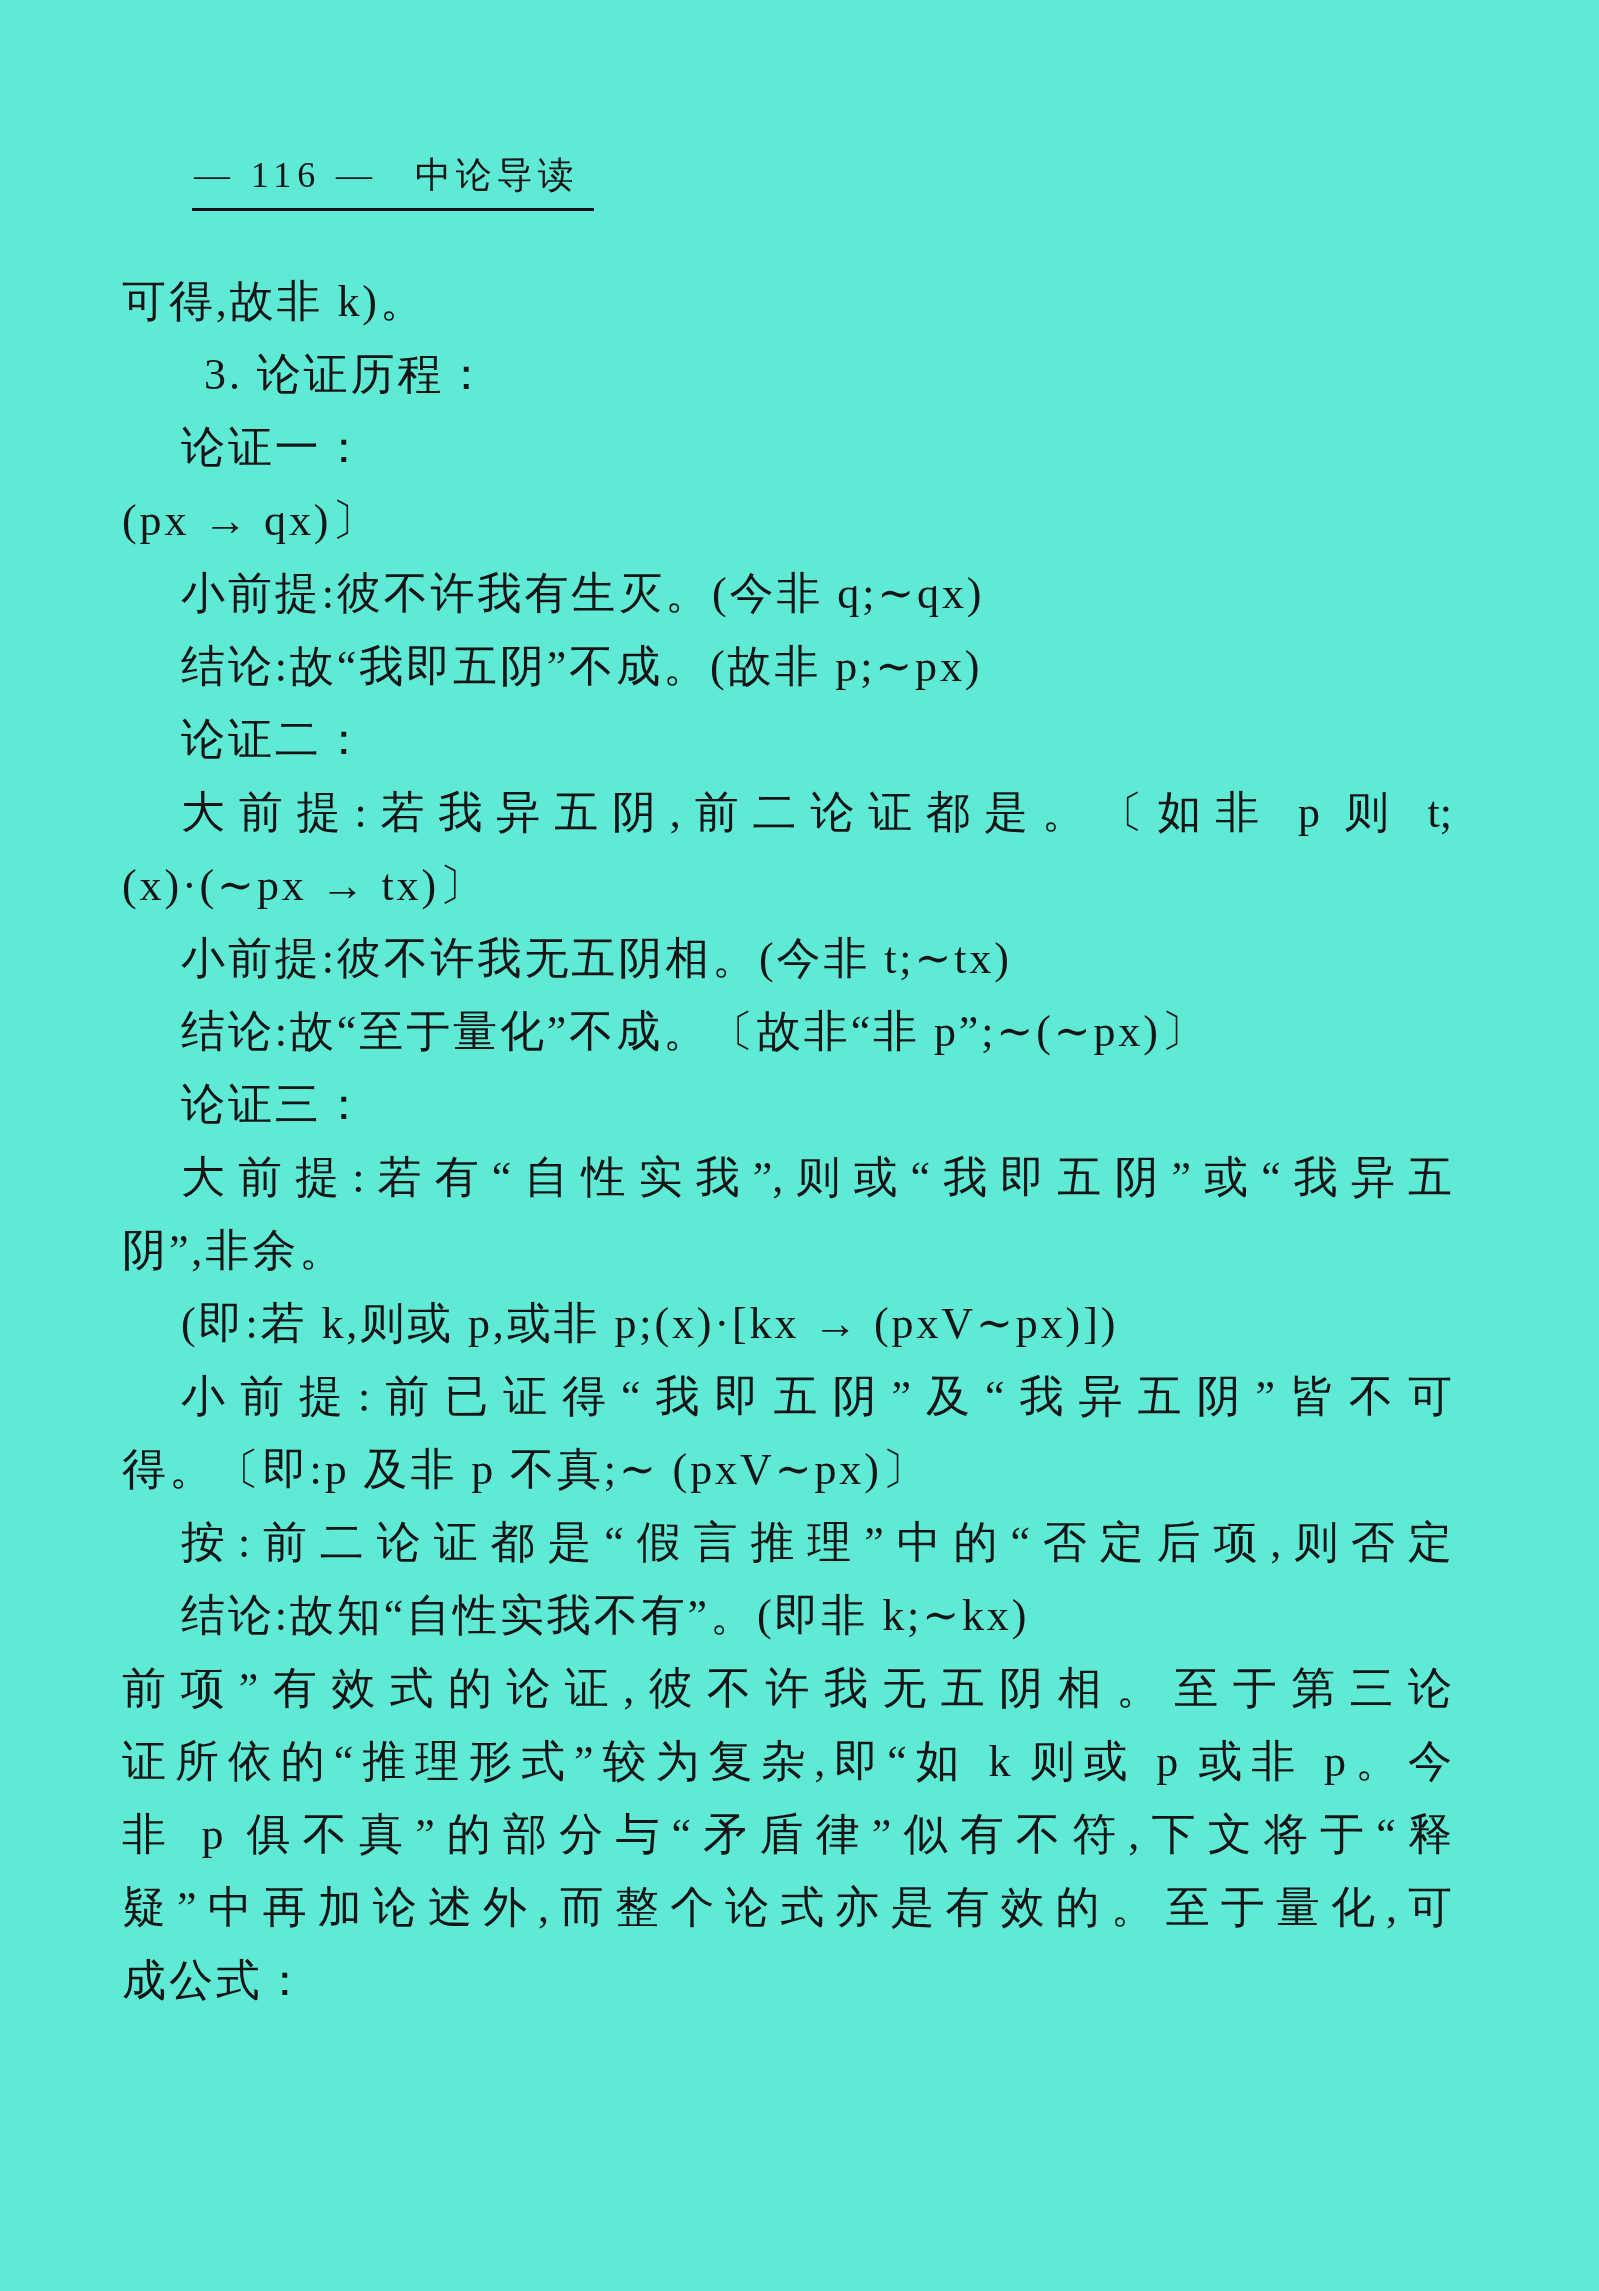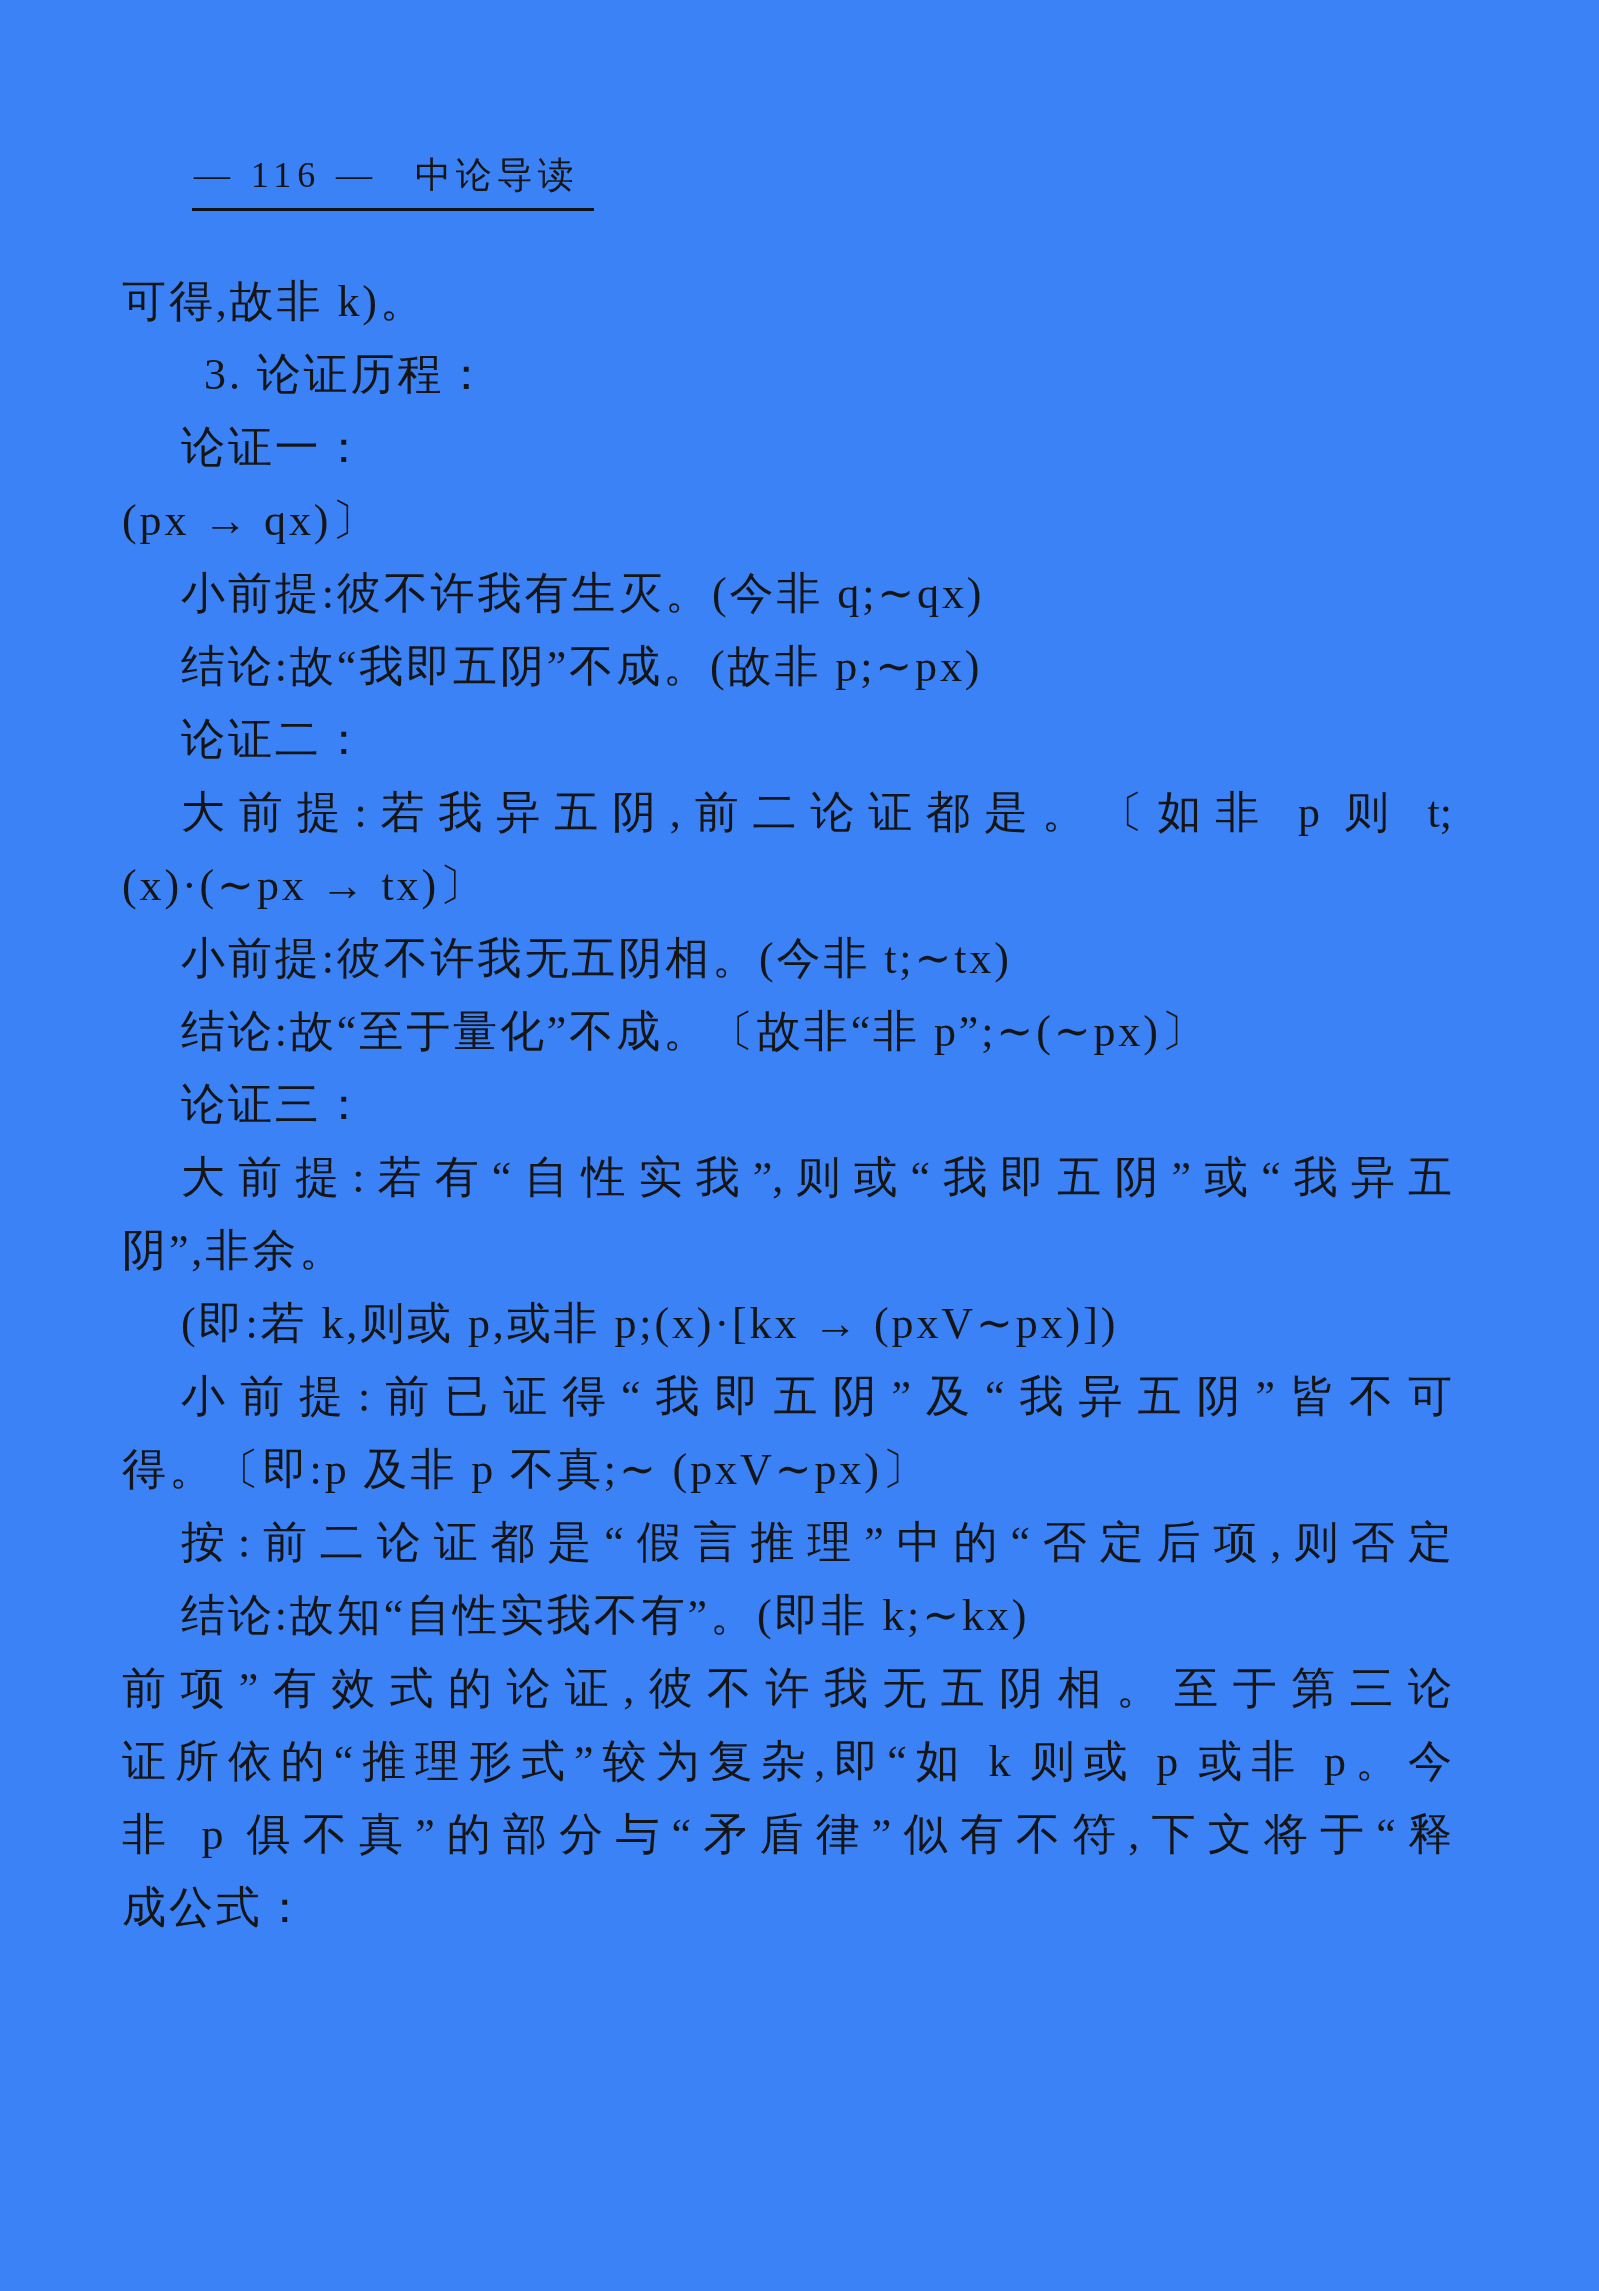--- a/index.html
+++ b/index.html
@@ -4,21 +4,21 @@
 <style>
   html, body {
     margin: 0;
     padding: 0;
     background: #e8e8e8;
   }
   .page {
     position: relative;
     width: 1600px;
     height: 2292px;
-    background: #3b82f6;
+    background: #5eead4;
     color: #151515;
     font-family: "Liberation Serif", "DejaVu Serif", serif;
     overflow: hidden;
   }
   .running-header {
     position: absolute;
     left: 192px;
     top: 153px;
     font-size: 36px;
     line-height: 1.25;
@@ -83,17 +83,18 @@
     <div class="line ind j">大前提:若有“自性实我”,则或“我即五阴”或“我异五</div>
     <div class="line">阴”,非余。</div>
     <div class="line ind">(即:若 k,则或 p,或非 p;(x)·[kx → (pxV∼px)])</div>
     <div class="line ind j">小前提:前已证得“我即五阴”及“我异五阴”皆不可</div>
     <div class="line">得。〔即:p 及非 p 不真;∼ (pxV∼px)〕</div>
     <div class="line ind j">按:前二论证都是“假言推理”中的“否定后项,则否定</div>
     <div class="line ind">结论:故知“自性实我不有”。(即非 k;∼kx)</div>
     <div class="line j">前项”有效式的论证,彼不许我无五阴相。至于第三论</div>
     <div class="line j">证所依的“推理形式”较为复杂,即“如 k 则或 p 或非 p。今</div>
     <div class="line j">非 p 俱不真”的部分与“矛盾律”似有不符,下文将于“释</div>
+    <div class="line j">疑”中再加论述外,而整个论式亦是有效的。至于量化,可</div>
     <div class="line">成公式：</div>
   </div>
 
 </div>
 
 
 </body></html>

